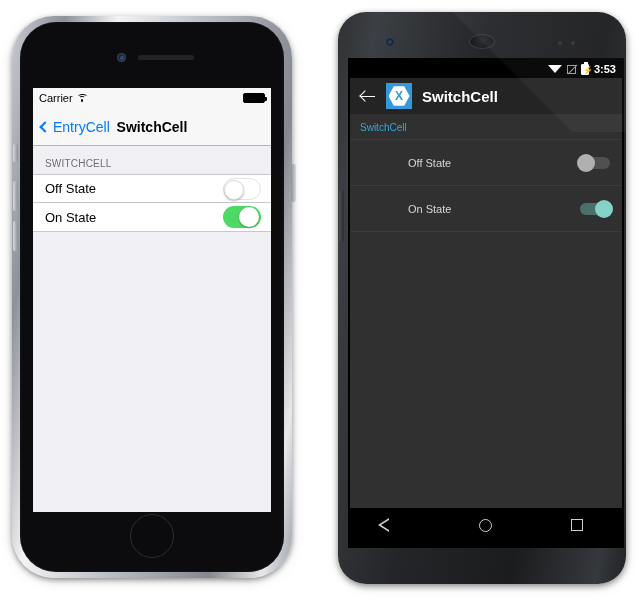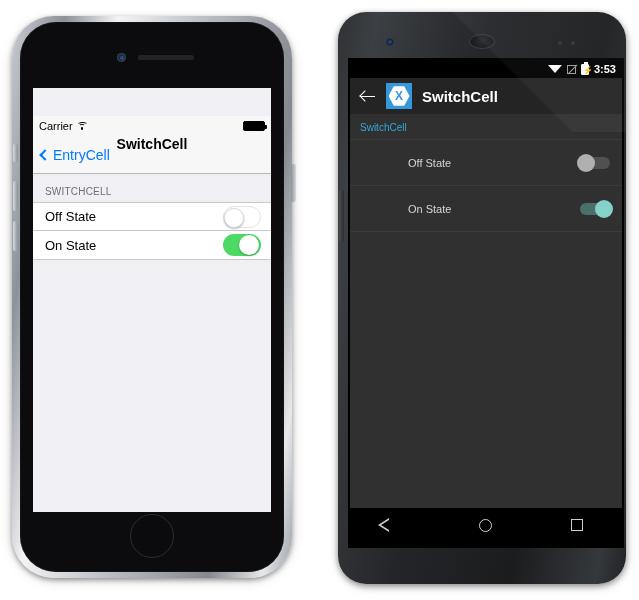--- a/index.html
+++ b/index.html
@@ -55,39 +55,39 @@
   }
 
   
   .ip-screen {
     position:absolute; left:21px; top:72px;
     width:238px; height:424px;
     background:#efeff4; overflow:hidden;
   }
   .ios-statusbar{
     height:20px; background:#f7f7f7; display:flex; align-items:center;
-    padding:0 6px; font-size:11px; color:#000; position:relative;margin-top:28px;
+    padding:0 6px; font-size:11px; color:#000; position:relative;
   }
   .ios-sb-left{ display:flex; align-items:center; gap:4px; }
   .ios-carrier{ font-size:11px; }
   .wifi-ico{ display:inline-block; width:11px; height:9px; position:relative; }
   .wifi-ico i{ position:absolute; border:1.2px solid #000; border-bottom:none;
     border-left-color:transparent; border-right-color:transparent; border-radius:50% 50% 0 0;}
   .wifi-ico i:nth-child(1){ left:0; top:0; width:11px; height:6px;}
   .wifi-ico i:nth-child(2){ left:2.5px; top:2.5px; width:6px; height:4px;}
   .wifi-ico i:nth-child(3){ left:4.2px; top:5.5px; width:2.6px; height:2.6px;
     border:none; background:#000; border-radius:50%;}
   .ios-time{ position:absolute; left:0; right:0; text-align:center; font-weight:bold; font-size:11px;}
   .ios-sb-right{ margin-left:auto; display:flex; align-items:center;}
   .batt{ width:22px; height:10px; border:1px solid #000; border-radius:2px; position:relative; background:#000;}
   .batt::after{ content:""; position:absolute; right:-3px; top:3px; width:2px; height:4px; background:#000; border-radius:0 1px 1px 0;}
 
   .ios-navbar{
     height:38px; background:#f7f7f7; border-bottom:0.5px solid #b5b5b9;
-    display:flex; position:relative; padding:0 6px;
+    display:flex; align-items:center; position:relative; padding:0 6px;
   }
   .ios-back{ display:flex; align-items:center; color:#007aff; font-size:14px; gap:1px; cursor:pointer;}
   .chev{ display:inline-block; width:8px; height:8px; border-left:2.2px solid #007aff;
     border-bottom:2.2px solid #007aff; transform:rotate(45deg); margin-right:3px; margin-left:2px;}
   .ios-title{ position:absolute; left:0; right:0; text-align:center; font-size:14px; font-weight:bold; color:#000;}
 
   .ios-section-hdr{
     padding:12px 12px 5px 12px; font-size:10px; color:#6d6d72; letter-spacing:0.2px;
   }
   .ios-table{ background:#fff; border-top:0.5px solid #c8c7cc; border-bottom:0.5px solid #c8c7cc;}

